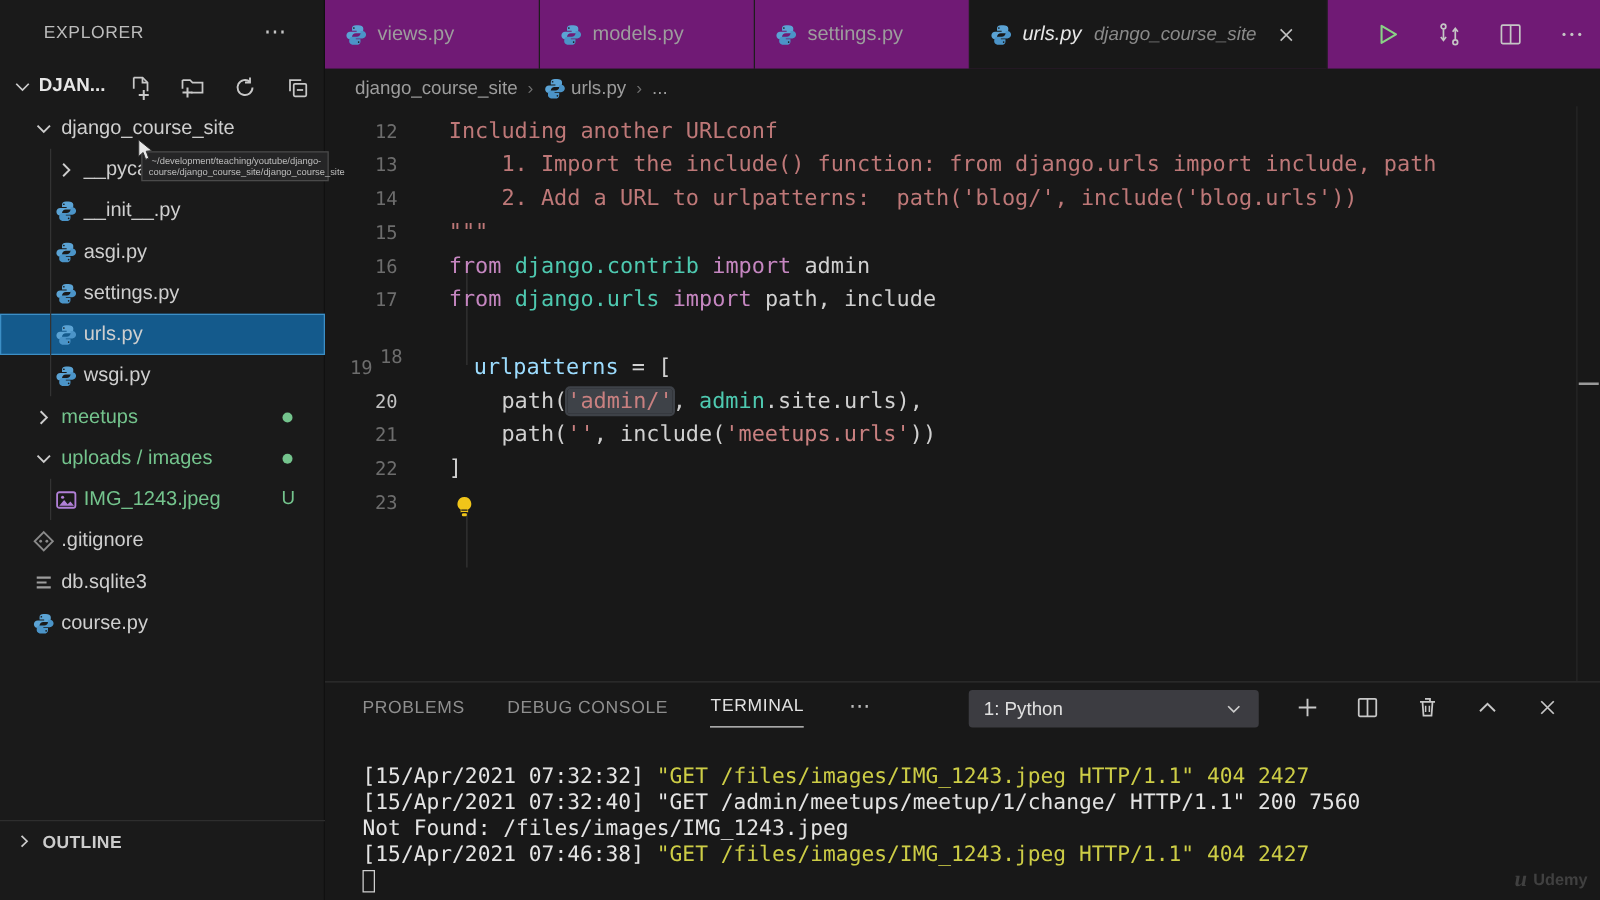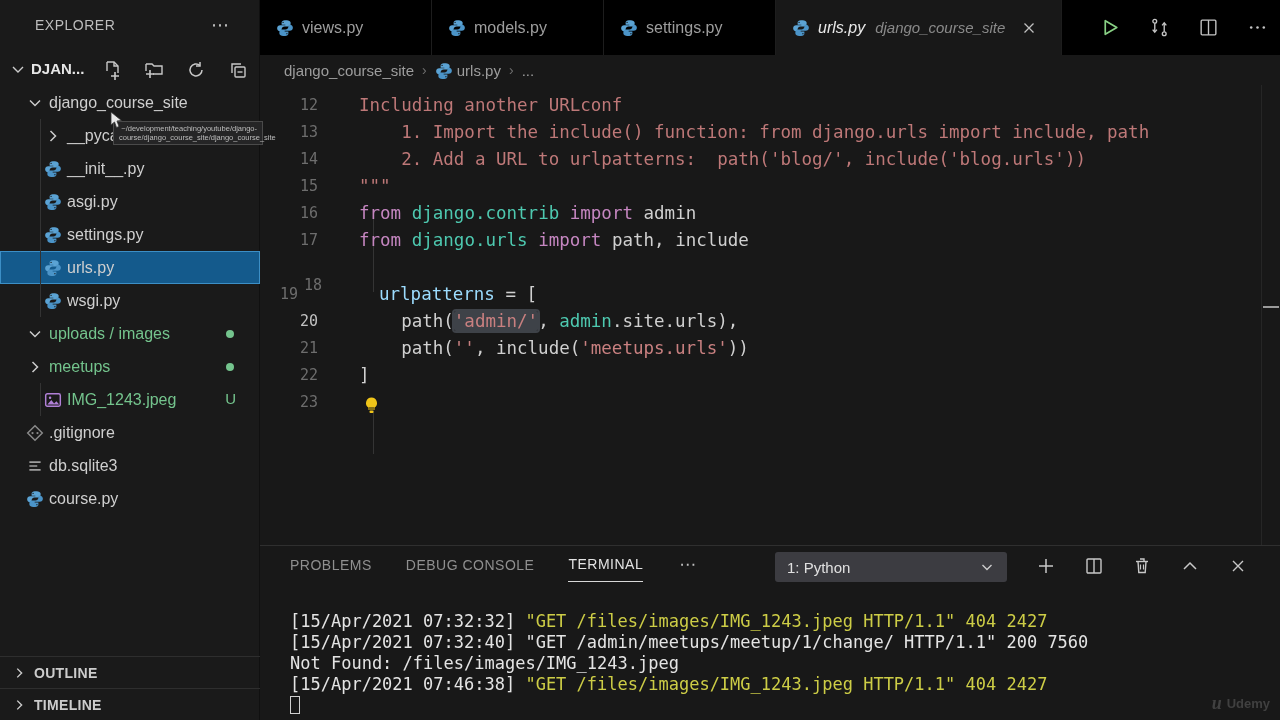--- a/index.html
+++ b/index.html
@@ -35,21 +35,21 @@
                             display:flex; align-items:center; padding-left:12px; cursor:pointer;}
   .sidebar-bottom-section .blabel { font-size:14px; font-weight:bold; color:#cccccc; margin-left:8px; letter-spacing:.3px;}
 
   
   #path-tooltip { position:absolute; left:113px; top:121px; width:150px; background:#252526;
                   border:1px solid #4a4a4a; padding:2px 5px; z-index:30;
                   font-size:7.5px; line-height:9px; color:#bdbdbd;text-align:right; }
   #mouse-cursor { position:absolute; left:110px; top:111px; z-index:31; }
 
   
-  #tabbar { position:absolute; left:260px; top:0; width:1020px; height:55px; background:#000000; display:flex; }
+  #tabbar { position:absolute; left:260px; top:0; width:1020px; height:55px; background:#701a75; display:flex; }
   .tab { height:55px; display:flex; align-items:center; padding-left:16px; border-right:1px solid #1d1d1d;
          cursor:pointer; position:relative; }
   .tab .ticon { width:18px; height:18px; margin-right:8px; }
   .tab .tab-label { font-size:16px; color:#9d9d9d; }
   .tab.active { background:#181818; }
   .tab.active .tab-label { color:#e8e8e8; font-style:italic; }
   .tab .tab-hint { font-size:15px; color:#8a8a8a; font-style:italic; margin-left:10px; }
   .tab .tab-close { margin-left:16px; margin-right:10px; width:16px; height:16px; }
   #editor-actions { position:absolute; right:12px; top:0; height:55px; display:flex; align-items:center; gap:28px; }
   #editor-actions .aicon { width:21px; height:21px; cursor:pointer; }
@@ -225,33 +225,33 @@
               <circle cx="6.3" cy="3" r=".6" fill="#1a1a1a"></circle>
               <path d="M8.1 15c1.8 0 2.9-.8 2.9-2.2V11H7.7v-.6h4.6c1.5 0 2.7-1.1 2.7-2.7S13.8 5.1 12.3 5.1H11v1.7c0 1.4-1.2 2.5-2.7 2.5h-3C4.1 9.3 3 10.2 3 11.5v1.3C3 14.2 4.7 15 6.4 15z" fill="#4b94c8"></path>
               <circle cx="9.7" cy="13" r=".6" fill="#1a1a1a"></circle>
             </svg>
           </span>
           <span class="tlabel">wsgi.py</span>
         </div>
         <div class="tree-row lvl1 git-label">
           <span class="ticon">
             <svg width="16" height="16" viewBox="0 0 16 16">
+              <path d="M5.5 3l5 5-5 5" stroke="#cccccc" stroke-width="1.5" fill="none"></path>
+            </svg>
+          </span>
+          <span class="tlabel">meetups</span>
+          <span class="badge-dot"></span>
+        </div>
+        <div class="tree-row lvl1 git-label">
+          <span class="ticon">
+            <svg width="16" height="16" viewBox="0 0 16 16">
               <path d="M3 5.5l5 5 5-5" stroke="#cccccc" stroke-width="1.5" fill="none"></path>
             </svg>
           </span>
           <span class="tlabel">uploads / images</span>
-          <span class="badge-dot"></span>
-        </div>
-        <div class="tree-row lvl1 git-label">
-          <span class="ticon">
-            <svg width="16" height="16" viewBox="0 0 16 16">
-              <path d="M5.5 3l5 5-5 5" stroke="#cccccc" stroke-width="1.5" fill="none"></path>
-            </svg>
-          </span>
-          <span class="tlabel">meetups</span>
           <span class="badge-dot"></span>
         </div>
         <div class="tree-row lvl2 git-label">
           <span class="ticon">
             <svg width="18" height="18" viewBox="0 0 16 16">
               <rect x="1.5" y="2.5" width="13" height="11" rx="1.5" stroke="#b180d7" stroke-width="1.3" fill="none"></rect>
               <circle cx="5.4" cy="6" r="1.1" fill="#b180d7"></circle>
               <path d="M3 12l3.5-4 2.5 3 2-2 2.5 3z" fill="#b180d7"></path>
             </svg>
           </span>
@@ -289,26 +289,20 @@
         </div>
       </div>
     <div class="tree-guide" style="top:119px; height:198px;"></div>
     <div class="tree-guide" style="top:383px; height:33px;"></div>
 
     <div class="sidebar-bottom-section" style="top:656px;">
       <svg width="14" height="14" viewBox="0 0 16 16">
           <path d="M6 3l5 5-5 5" stroke="#cccccc" stroke-width="1.6" fill="none"></path>
         </svg>
       <span class="blabel">OUTLINE</span>
-    </div>
-    <div class="sidebar-bottom-section" style="top:688px;">
-      <svg width="14" height="14" viewBox="0 0 16 16">
-          <path d="M6 3l5 5-5 5" stroke="#cccccc" stroke-width="1.6" fill="none"></path>
-        </svg>
-      <span class="blabel">TIMELINE</span>
     </div>
 
     <div id="path-tooltip">
       <div>~/development/teaching/youtube/django-</div>
       <div>course/django_course_site/django_course_site</div>
     </div>
     <div id="mouse-cursor">
       <svg width="14" height="18" viewBox="0 0 14 18">
           <path d="M1 1l0 13 3.5-3 2 5.5 2.5-1-2-5.5 4.5-.5z" fill="#e8e8e8" stroke="#333" stroke-width="0.8"></path>
         </svg>

